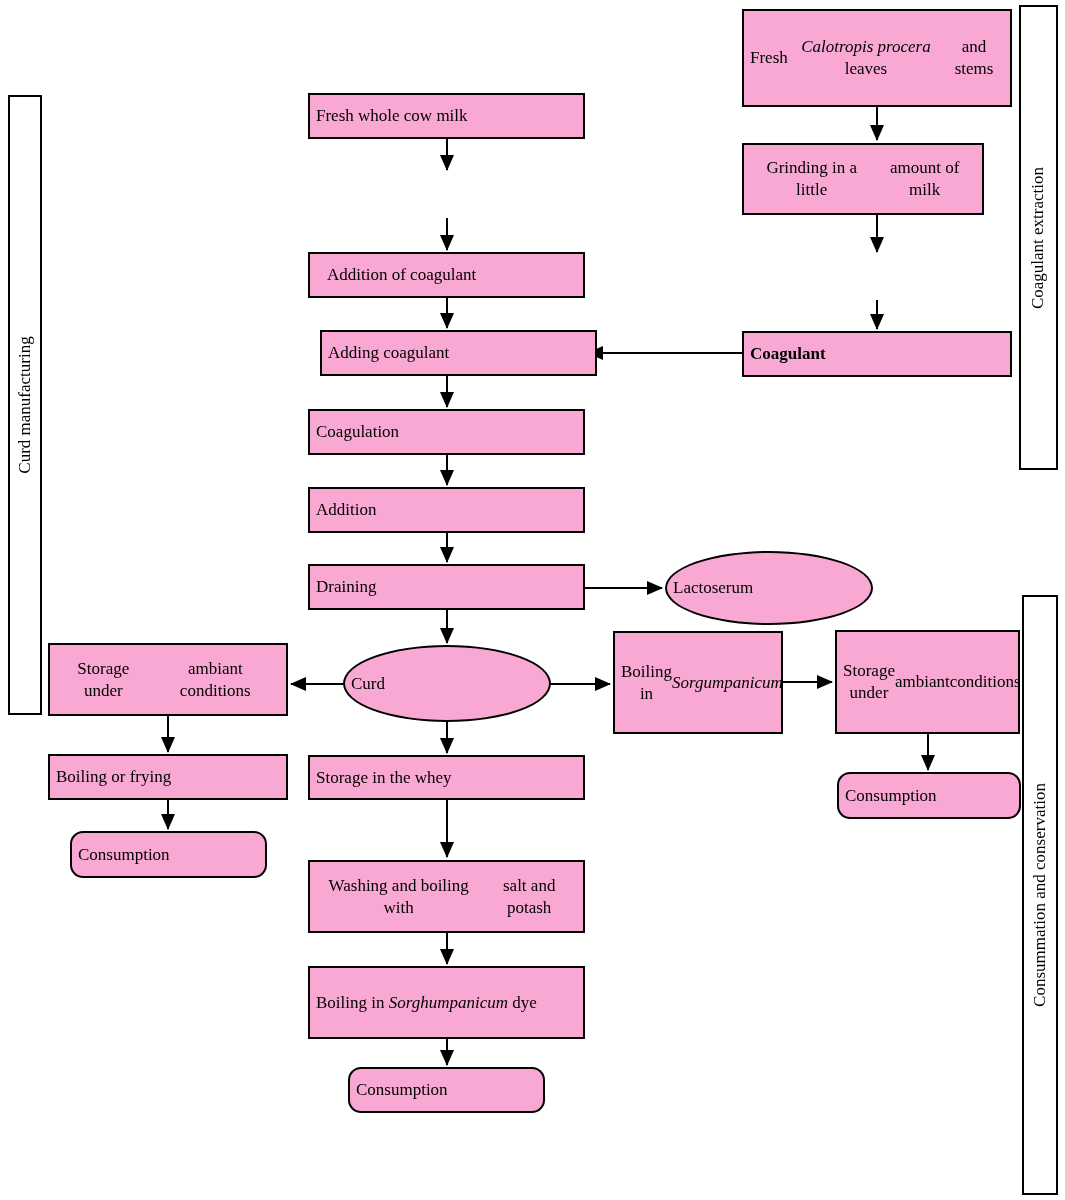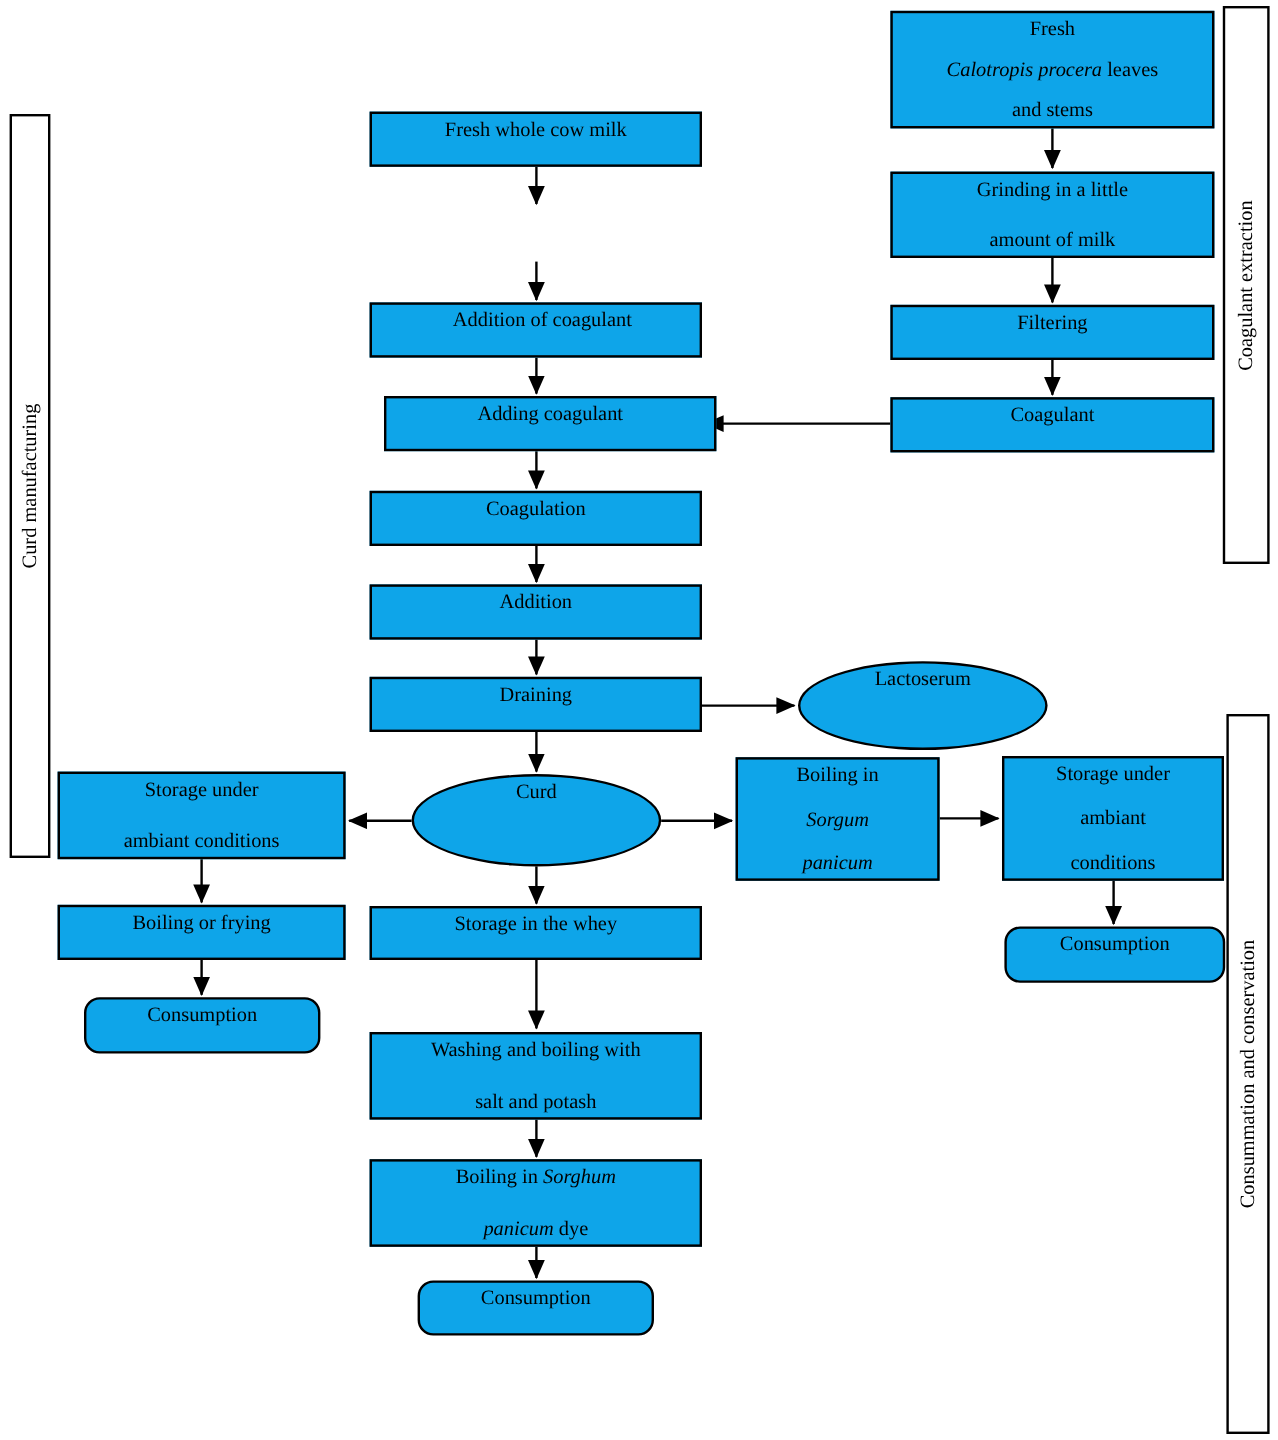--- a/index.html
+++ b/index.html
@@ -17,25 +17,25 @@
     position: absolute;
     left: 0; top: 0;
     width: 1065px; height: 1200px;
     pointer-events: none;
     z-index: 1;
   }
   .node {
     position: absolute;
     box-sizing: border-box;
     border: 2px solid #000000;
-    background: #0ea5e9;
+    background: #f9a8d4;
     display: flex;
-    flex-direction: column;
+    flex-direction: row;
     align-items: center;
-    justify-content: space-between;
+    justify-content: flex-start;
     text-align: center;
     line-height: 1.28;
     z-index: 2;
     padding: 2px 6px;
   }
   .rounded { border-radius: 13px; }
   .ellipse { border-radius: 50%; }
   .vband {
     position: absolute;
     box-sizing: border-box;
@@ -102,28 +102,25 @@
   </div>
   <div class="vband" style="left:1022px; top:595px; width:36px; height:600px;">
     <span class="vtext">Consummation and conservation</span>
   </div>
 
   <div class="node" style="left:742px; top:9px; width:270px; height:98px;">
     <span class="line">Fresh</span>
     <span class="line"><span class="it">Calotropis procera</span><span> leaves</span></span>
     <span class="line">and stems</span>
   </div>
-  <div class="node" style="left:742px; top:143px; width:270px; height:72px;">
+  <div class="node" style="left:742px; top:143px; width:242px; height:72px;">
     <span class="line">Grinding in a little</span>
     <span class="line">amount of milk</span>
   </div>
-  <div class="node" style="left:742px; top:254px; width:270px; height:46px;">
-    <span>Filtering</span>
-  </div>
-  <div class="node" style="left:742px; top:331px; width:270px; height:46px;">
+  <div class="node" style="left:742px; top:331px; width:270px; height:46px;font-weight:bold;">
     <span>Coagulant</span>
   </div>
 
   <div class="node" style="left:308px; top:93px; width:277px; height:46px;">
     <span>Fresh whole cow milk</span>
   </div>
   <div class="node" style="left:308px; top:252px; width:277px; height:46px;padding-left:17px;">
     <span>Addition of coagulant</span>
   </div>
   <div class="node" style="left:320px; top:330px; width:277px; height:46px;">

